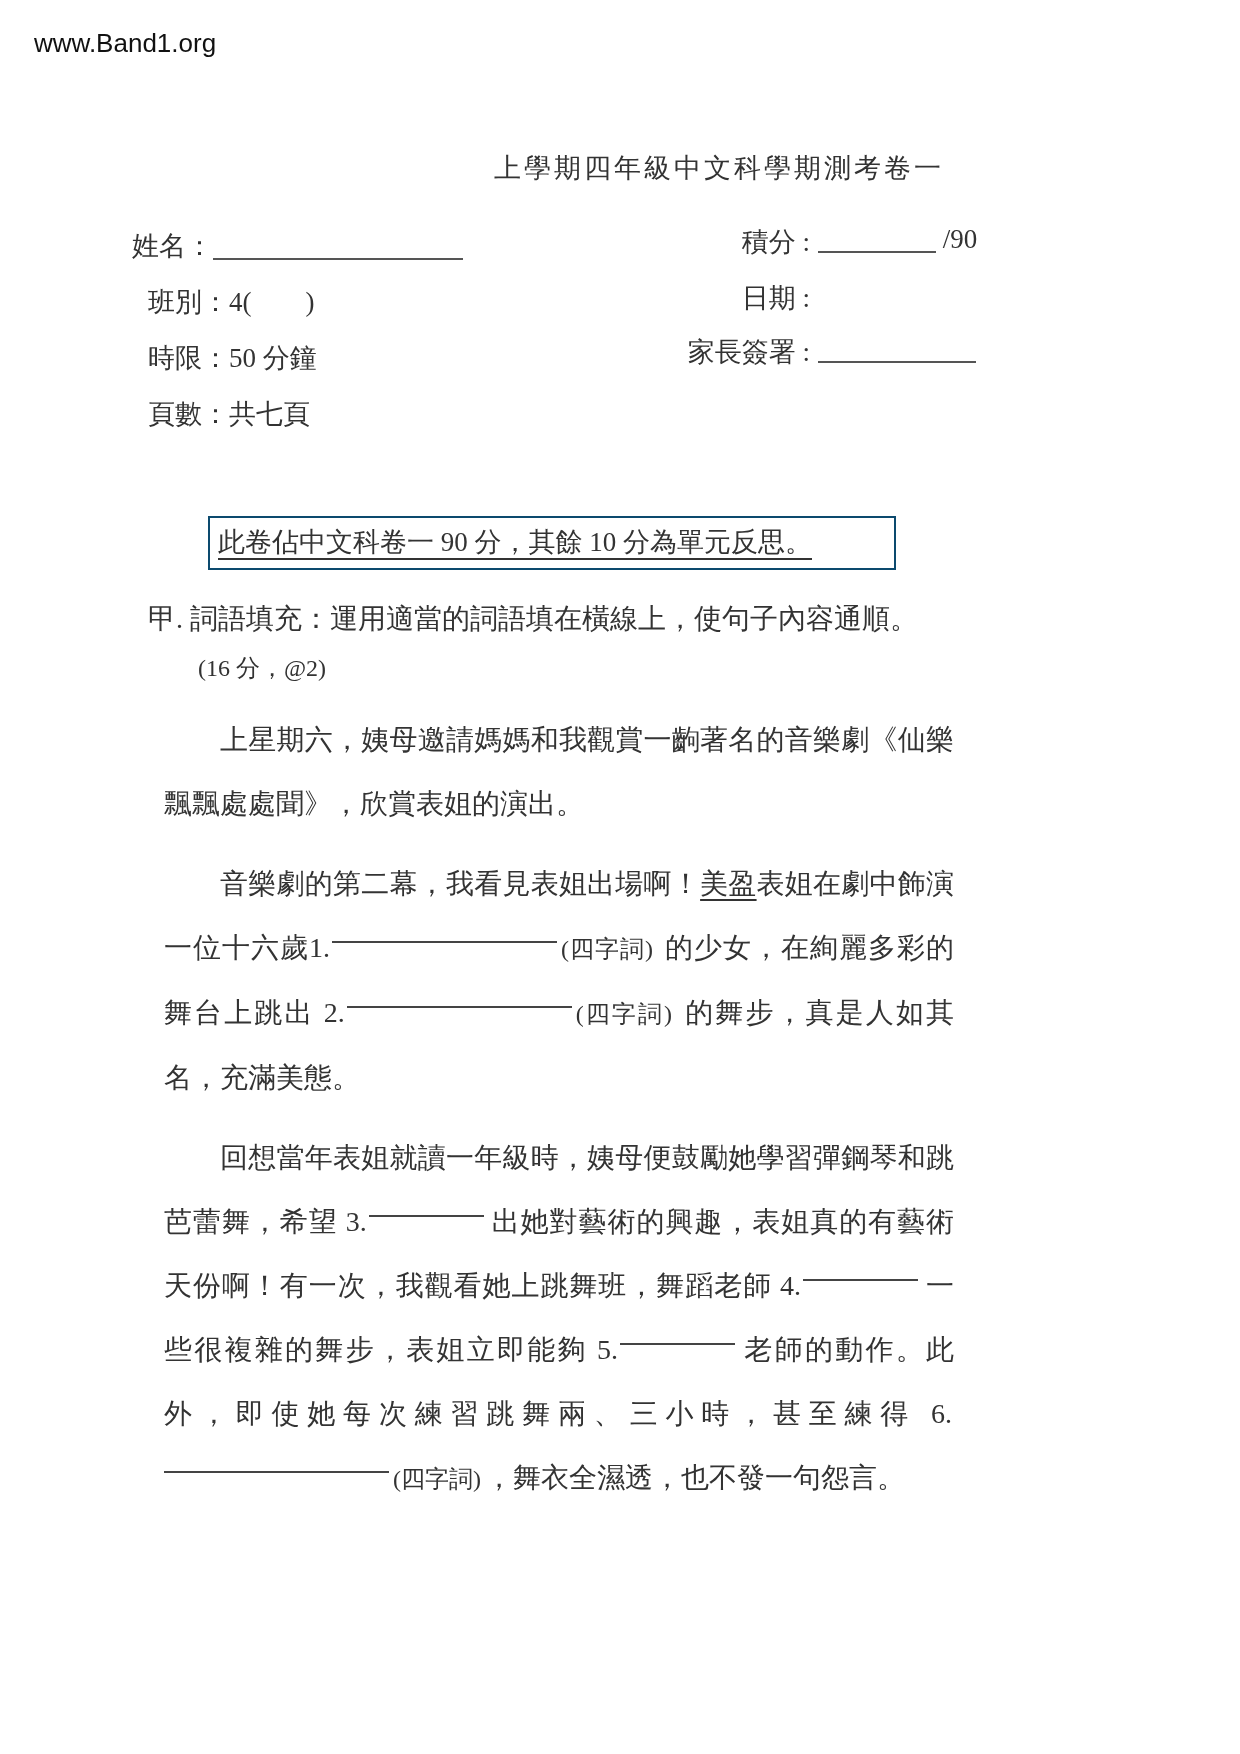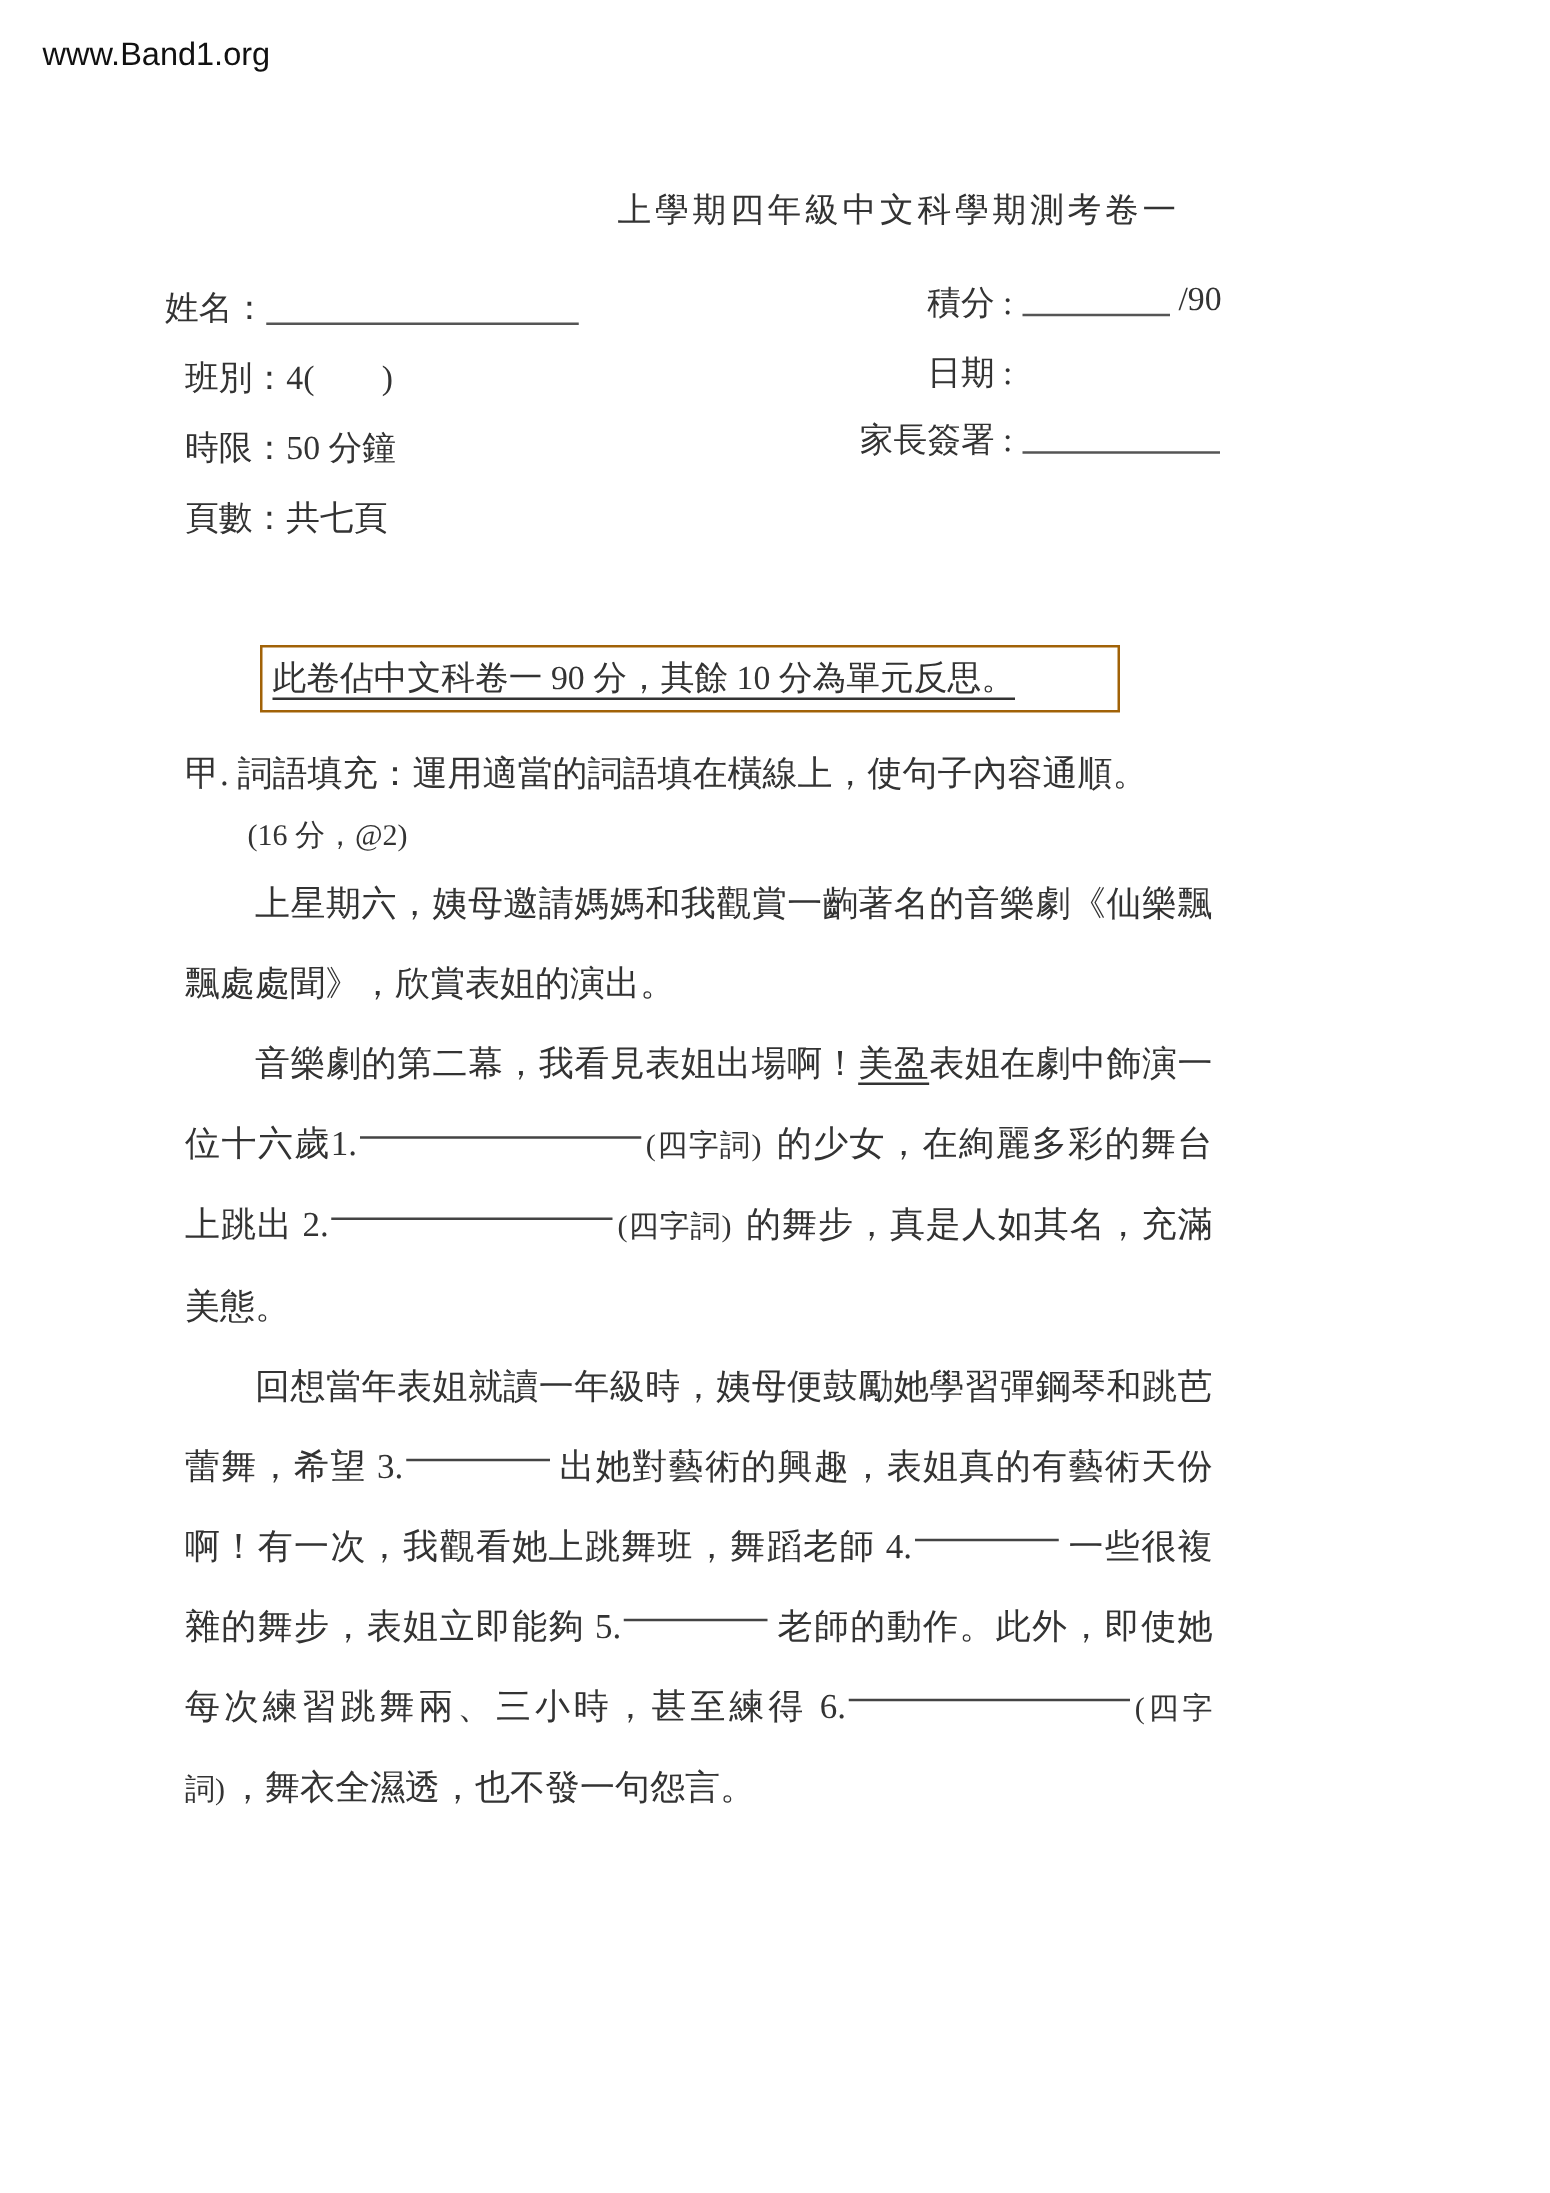--- a/index.html
+++ b/index.html
@@ -25,36 +25,36 @@
   
   .hdr{position:absolute;font-size:27px;color:#333;white-space:nowrap;}
   .hline{display:inline-block;border-bottom:2px solid #555;height:1em;vertical-align:baseline;}
   .hl-name{width:250px;}
   .hl-score{width:118px;}
   .hl-sign{width:158px;}
   .hdr-right{text-align:right;}
   
   .notice-box{
     position:absolute;left:208px;top:516px;width:688px;
-    border:2px solid #a16207;
+    border:2px solid #0c4a6e;
     padding:6px 6px 8px 8px;
     font-size:27px;color:#333;
     box-sizing:border-box;
   }
   .notice-box span{text-decoration:underline;text-underline-offset:7px;}
   
   .sec-head{position:absolute;left:148px;top:600px;font-size:28px;color:#333;white-space:nowrap;}
   .sec-head2{position:absolute;left:198px;top:652px;font-size:24px;color:#333;}
   
   .body-text{
     position:absolute;left:148px;top:692px;width:822px;
     font-size:28px;line-height:64px;color:#333;
     text-align:justify;
   }
-  .para{margin:0;text-indent:2em;}
+  .para{margin:16px;text-indent:2em;}
   .uname{text-decoration:underline;text-underline-offset:6px;}
   .blank{display:inline-block;border-bottom:2px solid #444;height:0.9em;}
   .blank-lg{width:225px;}
   .blank-md{width:115px;}
   .blank-num{margin-right:2px;}
   .note{font-size:24px;color:#333;margin:0 4px;}
 </style>
 </head>
 <body>
 

